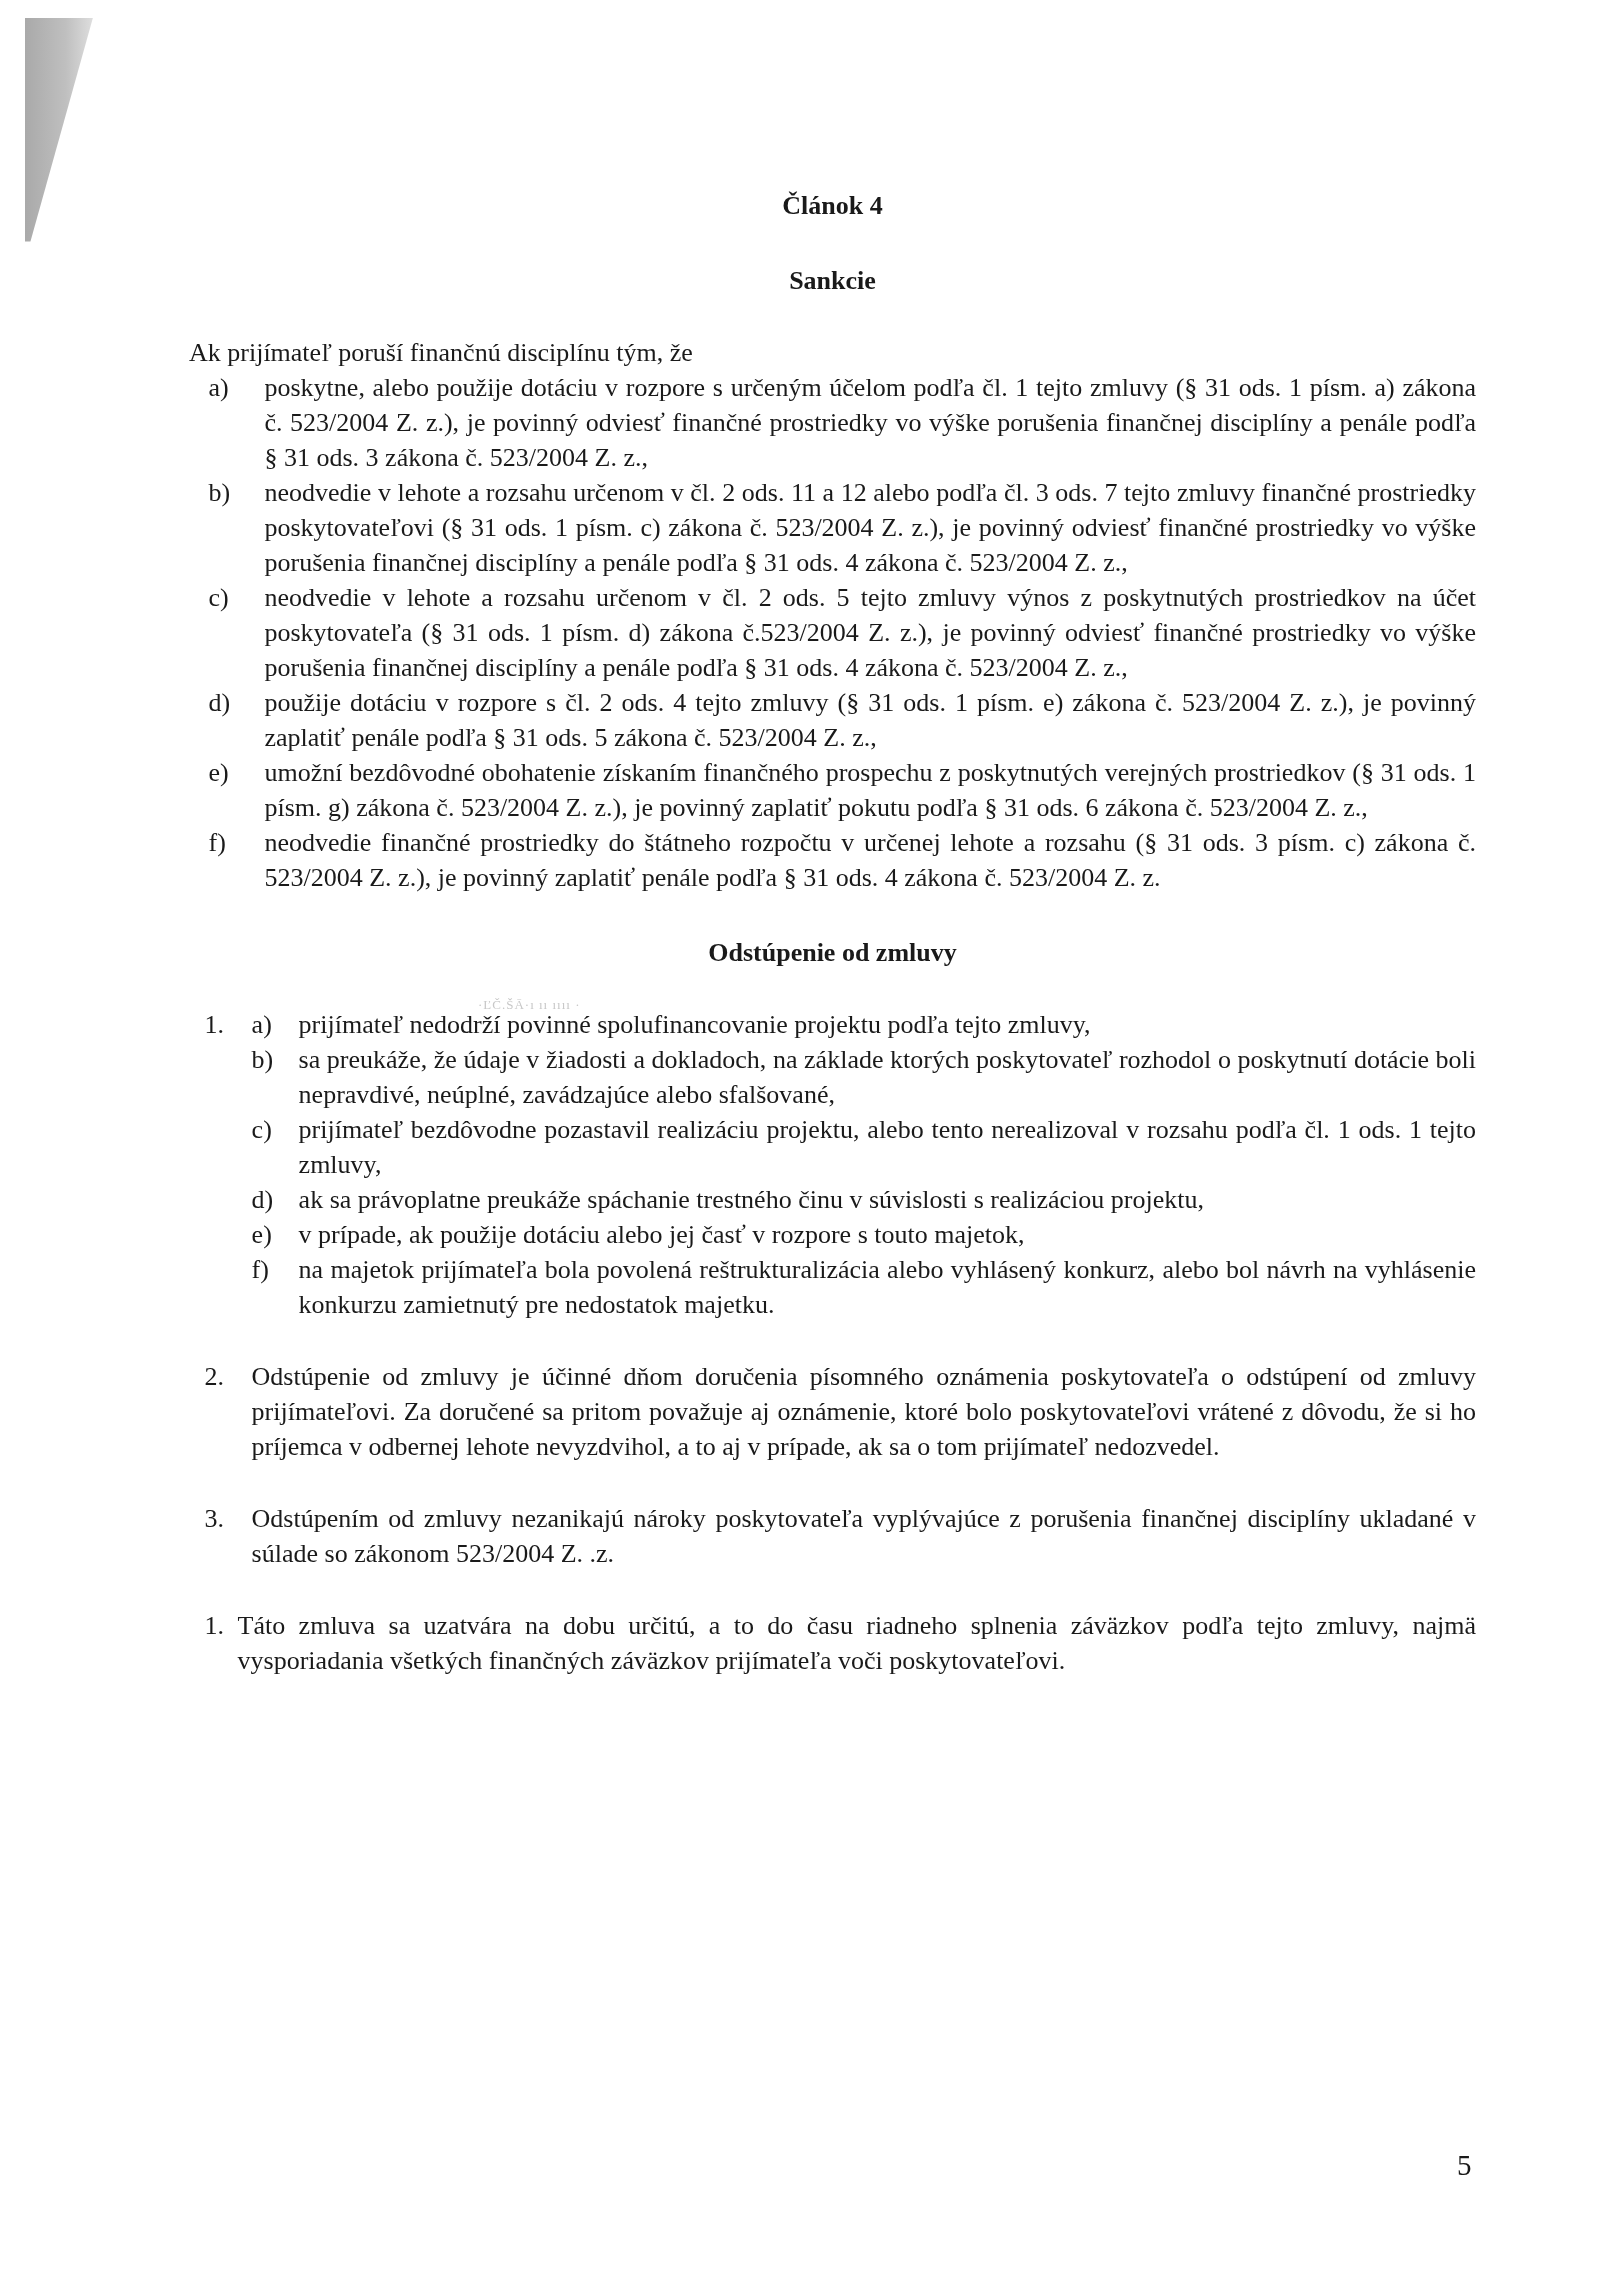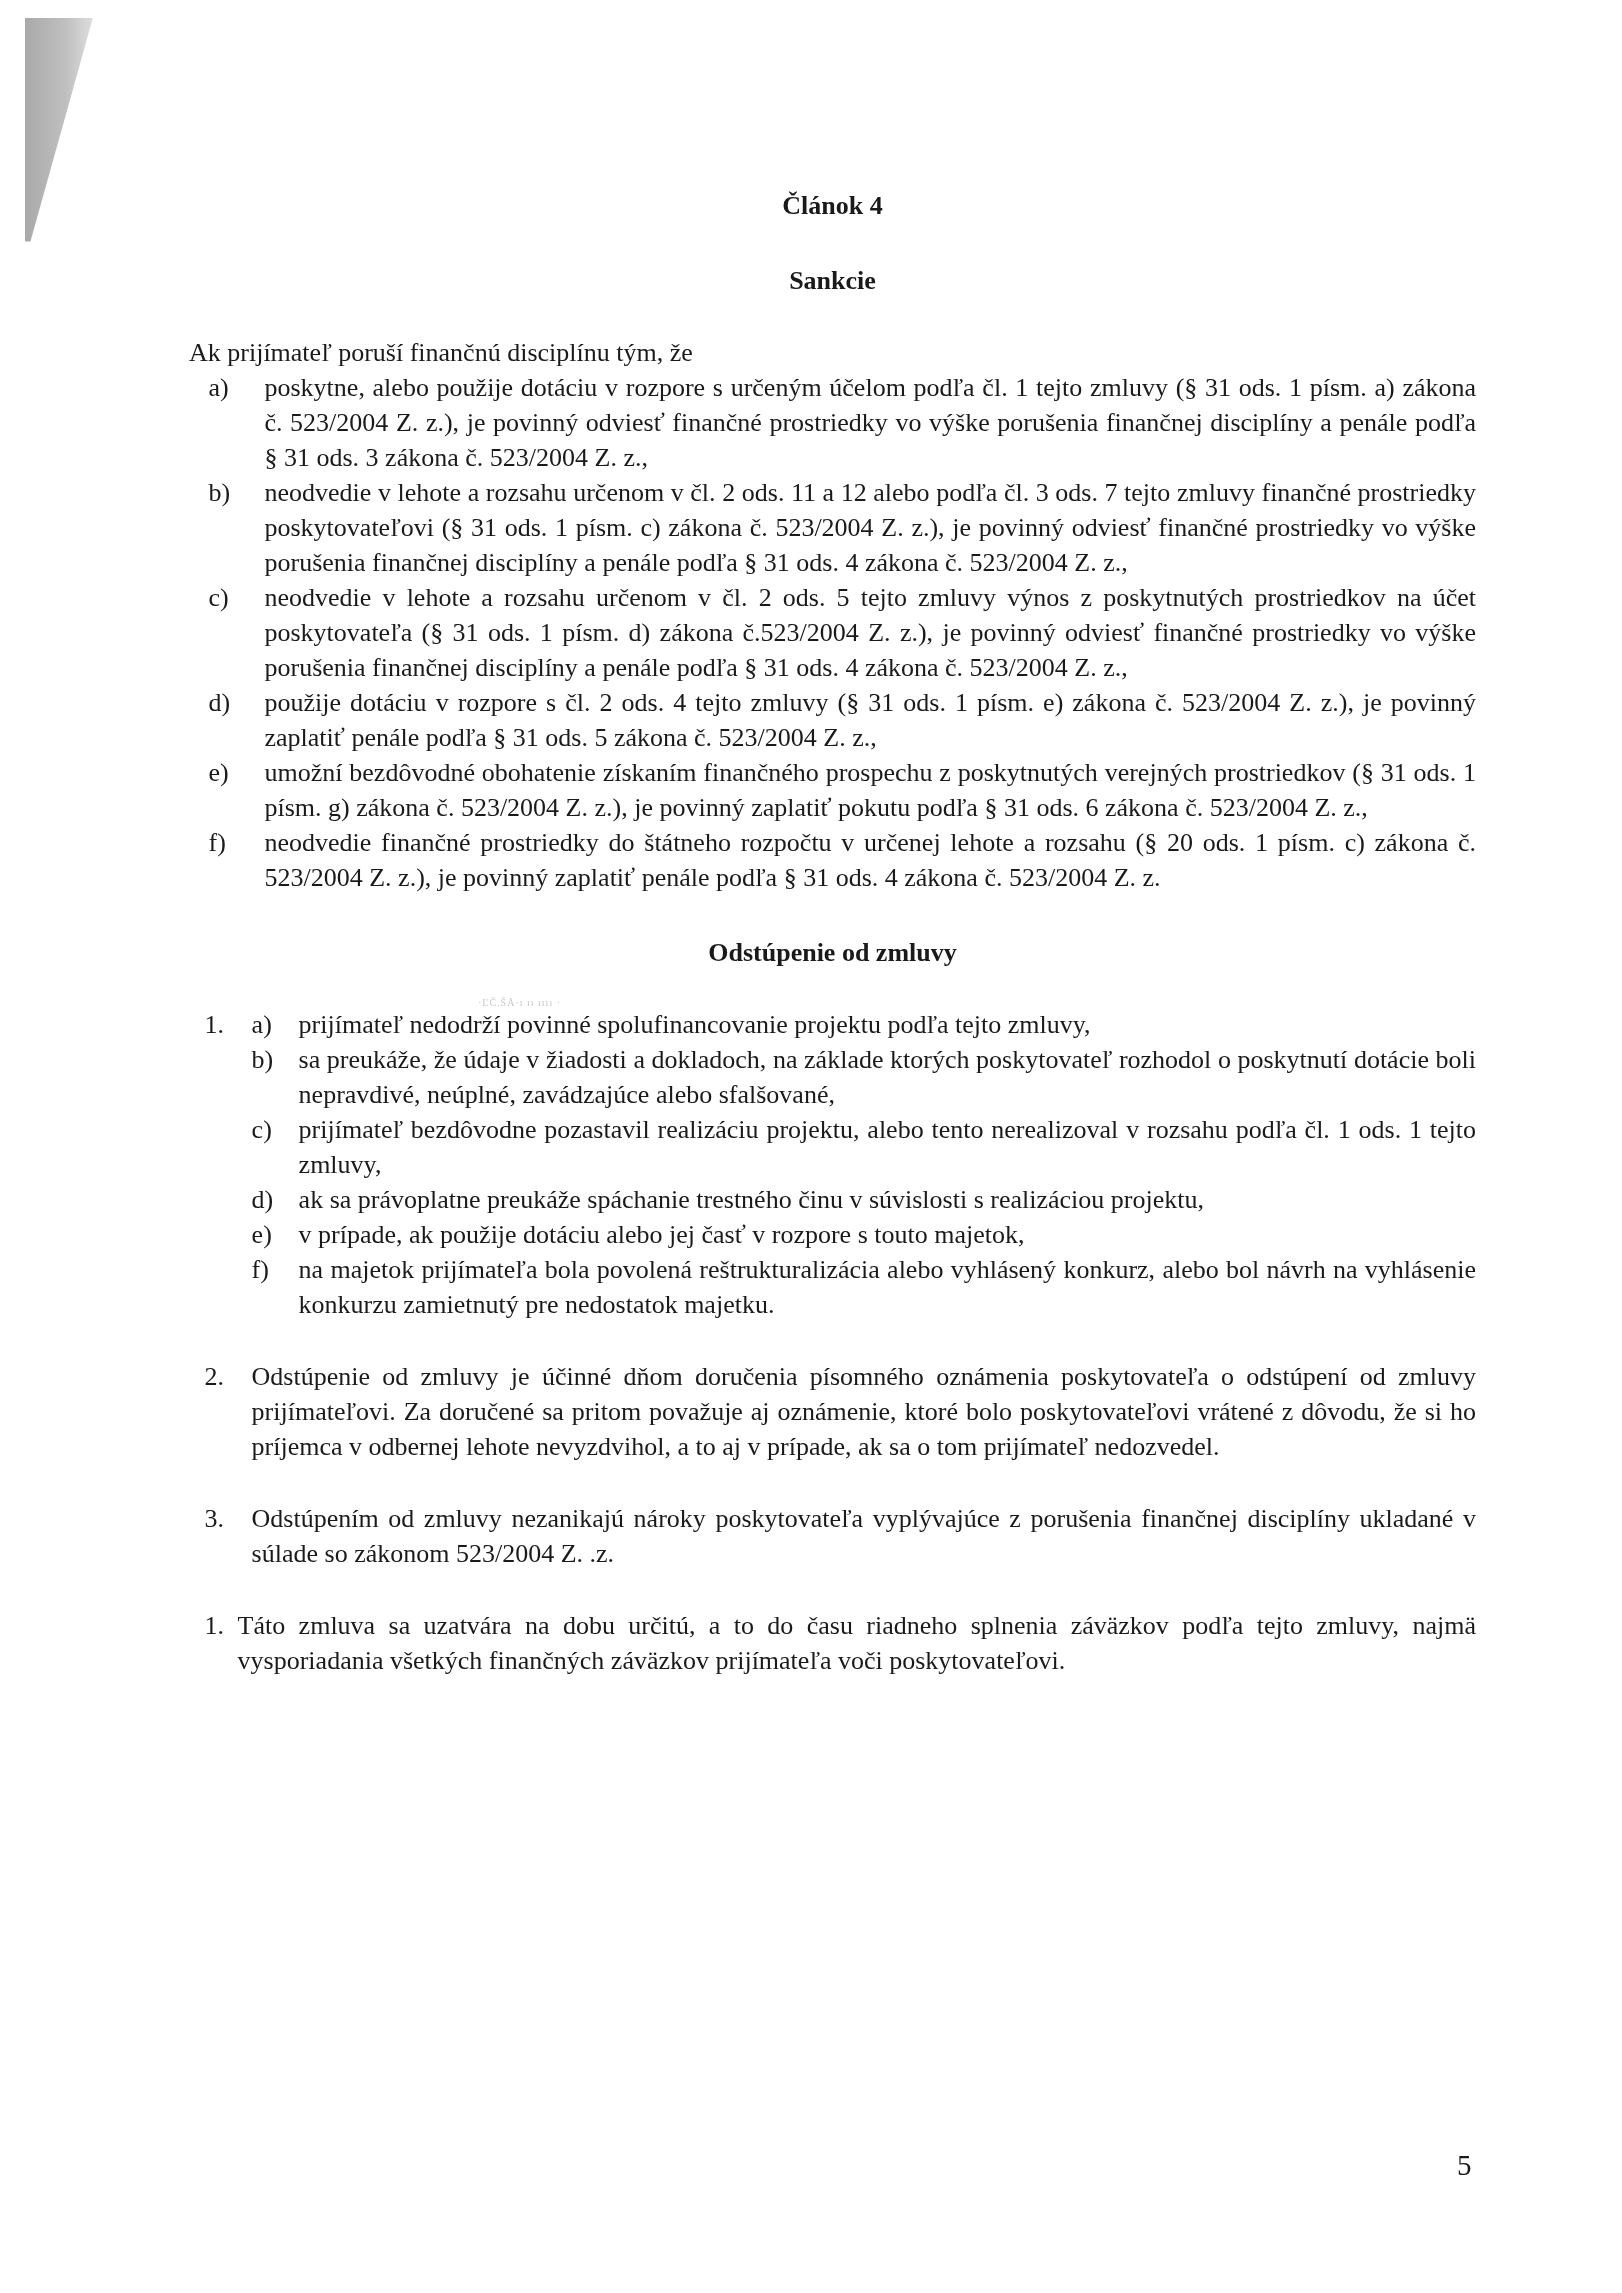--- a/index.html
+++ b/index.html
@@ -22,21 +22,21 @@
   .sub { display: flex; }
   .sub .marker { width: 56px; flex: 0 0 56px; }
   .sub .body { flex: 1; text-align: justify; }
   .num-item { display: flex; }
   .num-item .marker { width: 47px; flex: 0 0 47px; }
   .num-item .body { flex: 1; text-align: justify; }
   .page-number {
     position: absolute; left: 1457px; top: 2149px; font-size: 29px;
   }
   .stamp-smudge {
-    position: absolute; left: 478px; top: 997px; color: #c8c8c8; font-size: 10px;
+    position: absolute; left: 478px; top: 997px; color: #c8c8c8; font-size: 13px;
     letter-spacing: 1px;
   }
 </style>
 </head>
 <body>
 
 <div class="scan-fold"></div>
 <div class="stamp-smudge">·ĽČ.ŠĀ·ı ıı ıııı ·</div>
 
 <div class="page">
@@ -61,21 +61,21 @@
       <div class="sub">
         <span class="marker">d)</span>
         <span class="body">použije dotáciu v rozpore s čl. 2 ods. 4 tejto zmluvy (§ 31 ods. 1 písm. e) zákona č. 523/2004 Z. z.), je povinný zaplatiť penále podľa § 31 ods. 5 zákona č. 523/2004 Z. z.,</span>
       </div>
       <div class="sub">
         <span class="marker">e)</span>
         <span class="body">umožní bezdôvodné obohatenie získaním finančného prospechu z poskytnutých verejných prostriedkov (§ 31 ods. 1 písm. g) zákona č. 523/2004 Z. z.), je povinný zaplatiť pokutu podľa § 31 ods. 6 zákona č. 523/2004 Z. z.,</span>
       </div>
       <div class="sub">
         <span class="marker">f)</span>
-        <span class="body"> neodvedie finančné prostriedky do štátneho rozpočtu v určenej lehote a rozsahu (§ 20 ods. 1 písm. c) zákona č. 523/2004 Z. z.), je povinný zaplatiť penále podľa § 31 ods. 4 zákona č. 523/2004 Z. z.</span>
+        <span class="body"> neodvedie finančné prostriedky do štátneho rozpočtu v určenej lehote a rozsahu (§ 31 ods. 3 písm. c) zákona č. 523/2004 Z. z.), je povinný zaplatiť penále podľa § 31 ods. 4 zákona č. 523/2004 Z. z.</span>
       </div>
     </div>
   </section>
 
   <section>
     <div class="heading">Odstúpenie od zmluvy</div>
 
     <div class="num-item" style="margin-top:37px; padding-left:15.6px;">
       <span class="marker">1.</span>
       <div class="body">

